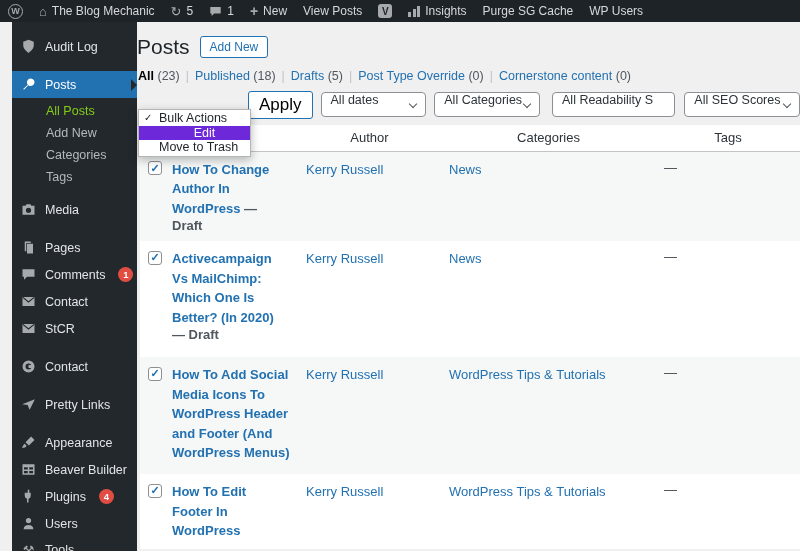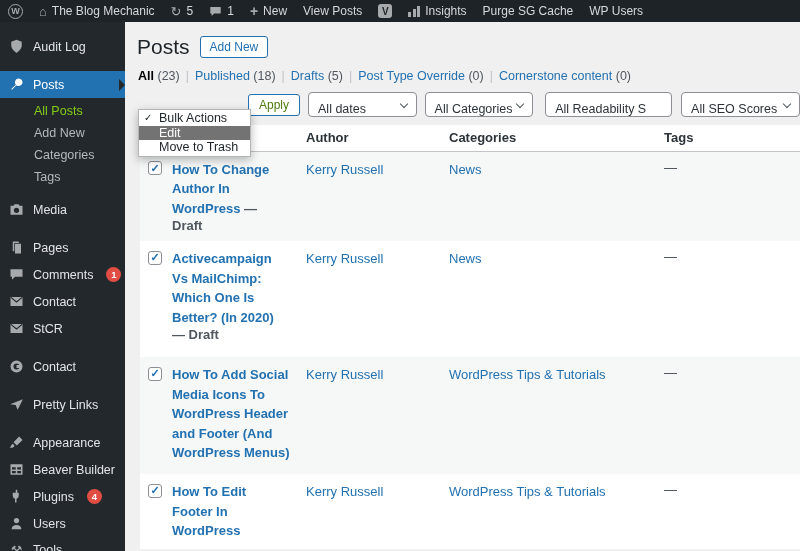--- a/index.html
+++ b/index.html
@@ -18,21 +18,21 @@
     align-items:center; justify-content:center; }
   .glyph { font-size:13px; line-height:1; }
   .vbox { width:14px; height:14px; background:#a7aaad; color:#1d2327; border-radius:3px;
     font-size:10px; font-weight:bold; display:inline-flex; align-items:center; justify-content:center; }
   .bars { display:inline-flex; align-items:flex-end; gap:1.5px; height:11px; }
   .bars i { width:3px; background:#a7aaad; display:block; }
   .bars i:nth-child(1){height:5px;} .bars i:nth-child(2){height:8px;} .bars i:nth-child(3){height:11px;}
   .plus { font-size:14px; color:#a7aaad; font-weight:bold; }
 
   
-  .sidebar { position:absolute; left:0; top:22px; width:125px; height:529px;
+  .sidebar { position:absolute; left:12px; top:22px; width:125px; height:529px;
     background:#23282d; color:#e2e4e7; font-size:12.5px; }
   .menu-item { display:flex; align-items:center; gap:9px; padding:6px 8px 6px 9px;
     color:#e2e4e7; cursor:pointer; position:relative; }
   .menu-item svg { width:15px; height:15px; flex:0 0 15px; fill:#a7aaad; }
   .menu-item .tglyph { width:15px; flex:0 0 15px; text-align:center; color:#a7aaad; font-size:13px; line-height:1; }
   .menu-item.active { background:#2271b1; color:#fff; }
   .menu-item.active svg { fill:#fff; }
   .menu-item.active::after { content:""; position:absolute; right:-6px; top:50%;
     margin-top:-6px; border:6px solid transparent; border-left-color:#23282d; }
   .submenu { padding:2px 0 8px 0; }
@@ -55,34 +55,34 @@
     border-radius:3px; padding:3px 9px; cursor:pointer; }
 
   .views { margin:10px 0 0 13px; font-size:12.5px; color:#646970; }
   .view-item { cursor:pointer; }
   .view-item .vlabel { color:#2271b1; }
   .view-item.current .vlabel { color:#000; font-weight:bold; }
   .view-item .vcount { color:#50575e; }
   .view-item:not(:last-child)::after { content:"|"; color:#c3c4c7; margin:0 6px; }
 
   .tablenav { margin:9px 0 0 15px; display:flex; align-items:center; height:25px; }
-  .btn-apply { margin-left:108px; font-size:12px; color:#4d7c0f; background:#fff;
+  .btn-apply { margin-left:108px; font-size:17px; color:#000000; background:#fff;
     border:1px solid #2271b1; border-radius:3px; padding:3px 10px; cursor:pointer; }
   .wpselect { position:relative; height:25px; background:#fff; border:1px solid #8c8f94;
-    border-radius:4px; font-size:12.5px; color:#2c3338; display:flex; align-items:flex-end;
+    border-radius:4px; font-size:12.5px; color:#2c3338; display:flex; align-items:flex-start;
     padding:0 26px 0 9px; margin-left:8px; cursor:pointer; white-space:nowrap; overflow:hidden; }
   .wpselect .chev { position:absolute; right:9px; top:8px; width:6px; height:6px;
     border-right:1.5px solid #50575e; border-bottom:1.5px solid #50575e; transform:rotate(45deg); }
   .sel-dates{ width:127px; } .sel-cat{ width:127px; } .sel-seo{ width:140px; margin-left:9px;}
   .sel-read{ width:150px; margin-left:12px; }
 
   
   table.posts { border-collapse:collapse; margin:8px 0 0 15px; width:660px; background:#fff;
     table-layout:fixed; font-size:13px; }
-  table.posts th { text-align:left; font-weight:700; color:#2c3338; height:26px;
+  table.posts th { text-align:center; font-weight:400; color:#2c3338; height:26px;
     border-bottom:1px solid #c3c4c7; padding:0 8px; }
   col.c-cb{width:24px;} col.c-title{width:134px;} col.c-author{width:143px;}
   col.c-cat{width:215px;} col.c-tags{width:144px;}
   table.posts td { vertical-align:top; padding:8px; }
   tr.stripe td { background:#f6f7f7; }
   .row1 td{ height:87px; } .row2 td{ height:116px; } .row3 td{ height:117px; } .row4 td{ height:70px; }
   .post-title { color:#2271b1; font-weight:bold; line-height:1.5; cursor:pointer; }
   .post-state { color:#50575e; font-weight:bold; }
   .cell-link { color:#2271b1; cursor:pointer; line-height:1.5; }
   .dash { color:#3c434a; }
@@ -90,21 +90,21 @@
     display:inline-flex; align-items:center; justify-content:center; color:#2271b1;
     font-size:11px; font-weight:bold; cursor:pointer; margin-top:1px; }
 
   
   .dropdown { position:absolute; left:138px; top:109px; width:113px; background:#fff;
     border:1px solid #b5b5b5; box-shadow:0 3px 9px rgba(0,0,0,.28); z-index:60;
     font-size:12.5px; color:#1d2327; padding:1px 0; }
   .dd-item { height:14.5px; line-height:14.5px; padding-left:20px; position:relative;
     cursor:pointer; white-space:nowrap; }
   .dd-item .check { position:absolute; left:5px; font-size:10px; }
-  .dd-item.hl { background:#737373; color:#fff; }
+  .dd-item.hl { background:#6d28d9; color:#fff;text-align:center; }
 </style>
 </head>
 <body>
 
 <div class="adminbar">
   <div class="ab-item">
     <span class="wp-logo">W</span>
   </div>
   <div class="ab-item">
     <span class="ab-icon glyph">⌂</span>

